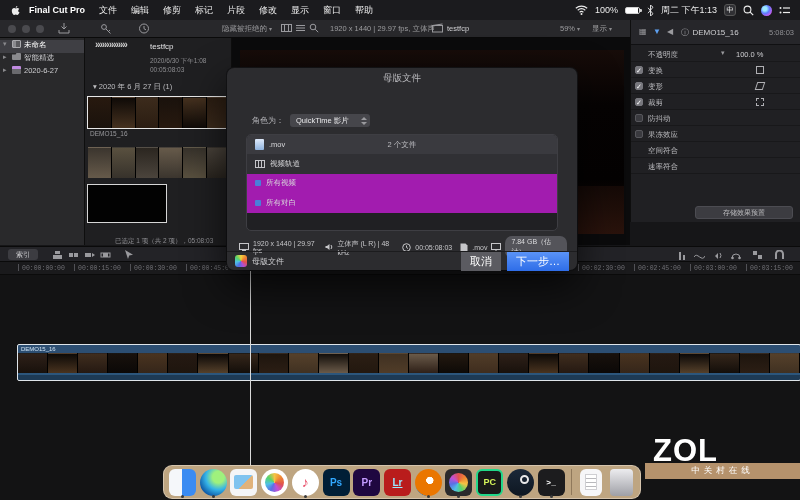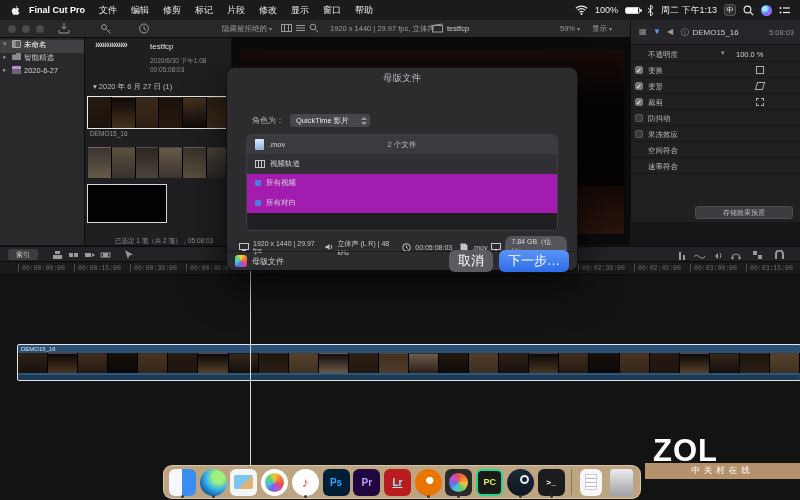--- a/index.html
+++ b/index.html
@@ -110,21 +110,21 @@
   .filmstrip-icon { width:10px; height:8px; border:1px solid #c4c4c8; background:repeating-linear-gradient(90deg,transparent 0 2px,#c4c4c8 2px 3px); }
   .role-chip { width:6px; height:6px; border-radius:1px; background:#4a7fd9; }
   .spk { width:0; height:0; border:4px solid transparent; border-left:6px solid #c8c8cb; transform:translateX(2px); }
   .dlg-info { position:absolute; top:168px; left:12px; right:10px; display:flex; align-items:center; gap:4px; font-size:7px; color:#c6c6c9; }
   .dlg-info svg { flex:0 0 auto; }
   .size-pill { background:#54545a; border-radius:7px; padding:1px 6px; color:#dcdcde; }
   .dlg-foot { position:absolute; bottom:0; left:0; right:0; height:19px; border-top:1px solid #1c1c1e; display:flex; align-items:center; padding:0 8px; gap:5px; }
   .compressor-icon { width:12px; height:12px; border-radius:3px; background:conic-gradient(#f5d33f,#ef8632,#e54f4f,#b04fd4,#4f6fe5,#4fc1e5,#58d46a,#f5d33f); }
   .dlg-app { font-size:8px; color:#cfcfd2; }
   .dlg-btns { margin-left:auto; display:flex; gap:6px; }
-  .btn { font-size:13px; color:#fff; border-radius:6px; padding:2px 9px; }
+  .btn { font-size:11px; color:#fff; border-radius:0; padding:2px 9px; }
   .btn-cancel { background:#5b5b61; }
   .btn-next { background:linear-gradient(180deg,#5a93f7,#2e6de8); }
 
   
   .dock { position:absolute; left:163px; top:465px; width:478px; height:34px; background:rgba(205,178,139,0.92); border:1px solid rgba(255,255,255,0.35); border-radius:9px; display:flex; align-items:center; padding:0 4px; gap:2px; z-index:50; }
   .dk-item { position:relative; width:29px; height:32px; display:flex; align-items:center; justify-content:center; }
   .dk-ic { width:27px; height:27px; border-radius:6px; font-size:10px; font-weight:bold; display:flex; align-items:center; justify-content:center; }
   .dk-dot { position:absolute; bottom:0; left:50%; margin-left:-1.5px; width:3px; height:3px; border-radius:50%; background:#3a3a3a; }
   .dk-sep { width:1px; height:26px; background:rgba(60,40,20,0.35); margin:0 3px; }
   .dk-finder { background:linear-gradient(90deg,#f5f7fa 0 50%,#3a8bf2 50%); }

